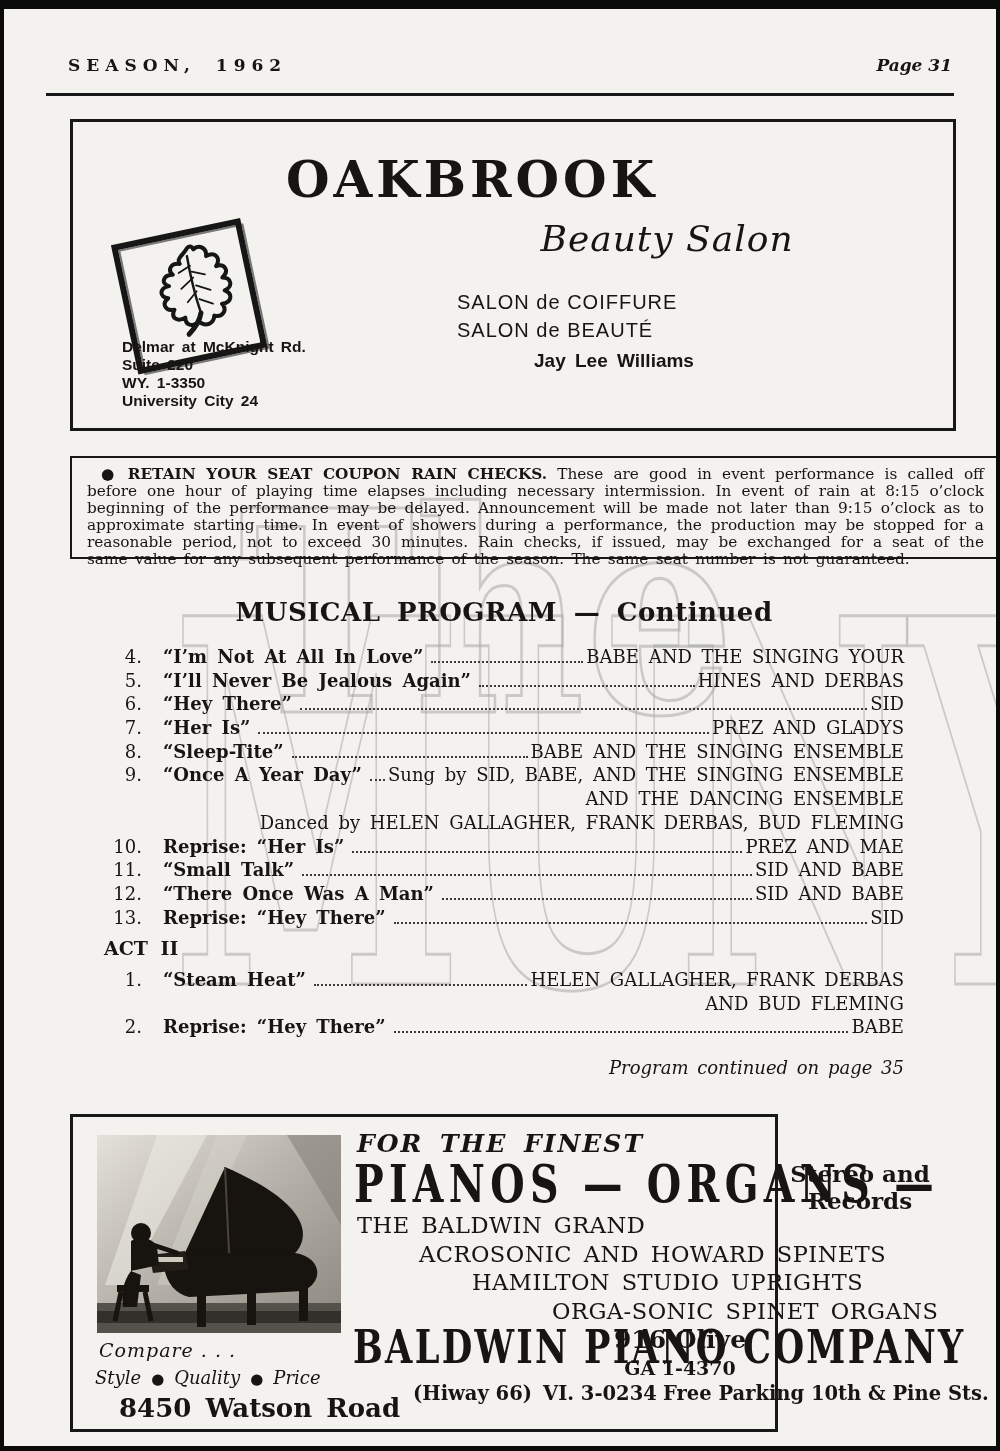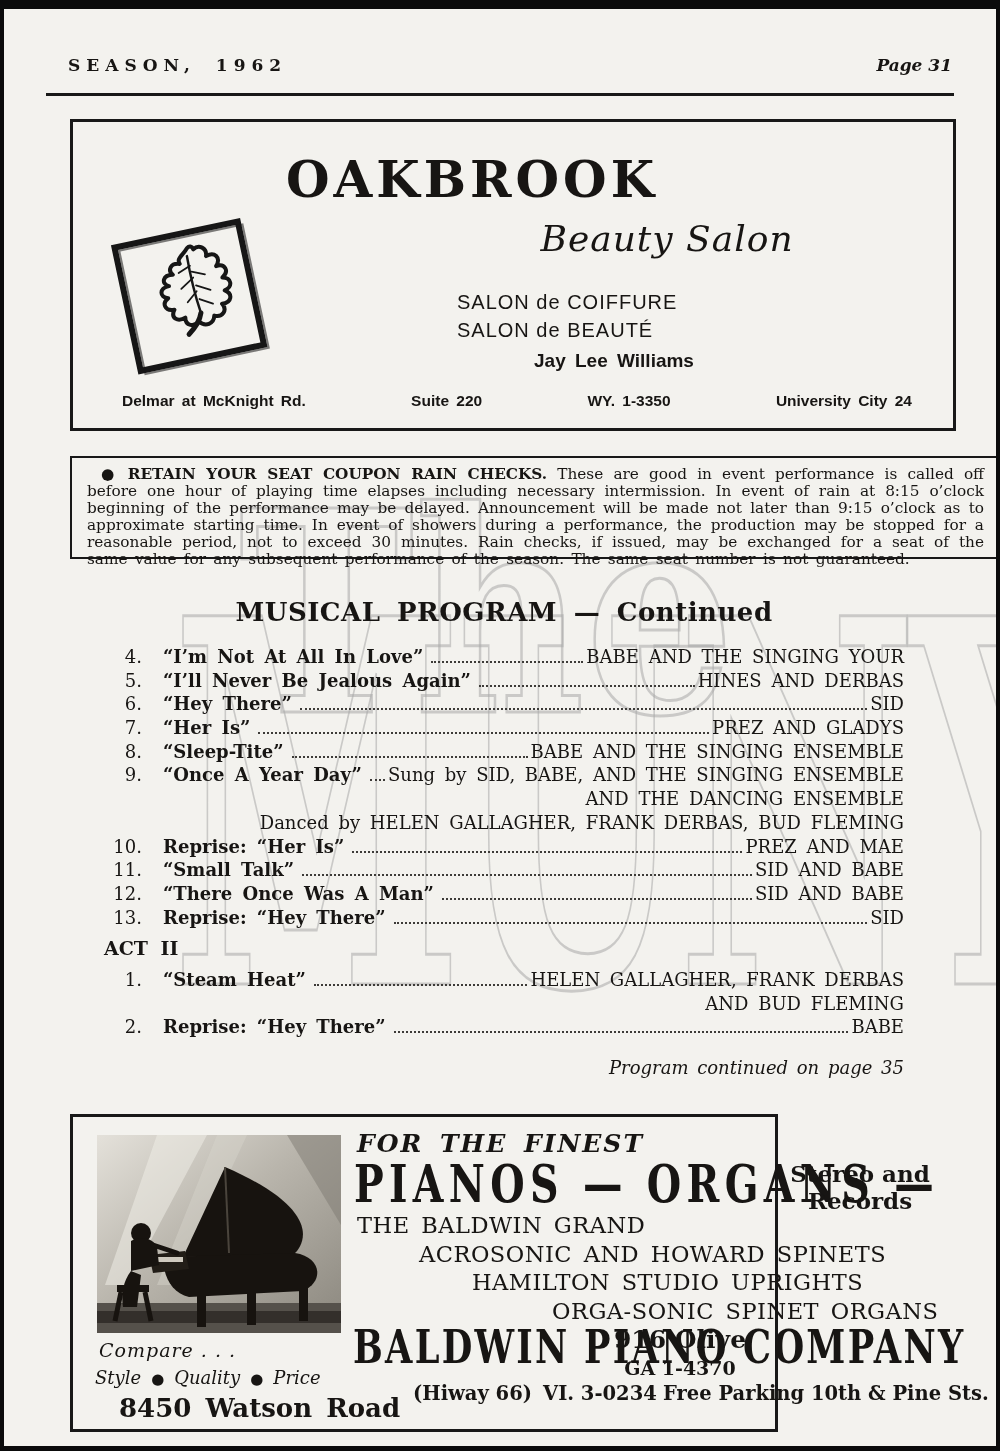--- a/index.html
+++ b/index.html
@@ -29,21 +29,21 @@
   .ob-logo{position:absolute;left:22px;top:78px;width:190px;height:190px;}
   .ob-name{position:absolute;top:28px;left:134px;width:530px;text-align:center;
     font-size:50px;font-weight:bold;letter-spacing:4px;}
   .ob-script{position:absolute;top:96px;left:464px;width:260px;text-align:center;
     font-style:italic;font-size:36px;letter-spacing:1px;}
   .ob-salon{position:absolute;top:166px;left:384px;
     font-family:"Liberation Sans","DejaVu Sans",sans-serif;font-size:20px;letter-spacing:1px;line-height:28px;}
   .ob-owner{position:absolute;top:228px;left:441px;width:200px;text-align:center;
     font-family:"Liberation Sans","DejaVu Sans",sans-serif;font-weight:bold;font-size:19px;word-spacing:4px;}
   .ob-foot{position:absolute;left:49px;right:41px;bottom:18px;display:flex;justify-content:space-between;
-    font-family:"Liberation Sans","DejaVu Sans",sans-serif;font-weight:bold;font-size:15.5px;word-spacing:3px;}
+    font-family:"Liberation Sans","DejaVu Sans",sans-serif;font-weight:bold;font-size:15.5px;word-spacing:3px;flex-direction:column;}
   
   .rain{position:absolute;top:447px;left:66px;width:933px;height:103px;border:2.5px solid #181818;
     box-sizing:border-box;padding:8px 17px 6px 15px;z-index:1;}
   .rain p{margin:0;font-size:15.3px;line-height:16.9px;text-align:justify;word-spacing:2.5px;text-indent:14px;}
   .rain b{font-weight:bold;}
   
   .prog{position:absolute;top:588px;left:100px;width:800px;height:480px;z-index:1;}
   .p-title{position:absolute;top:0;left:0;width:100%;text-align:center;
     font-size:26px;font-weight:bold;word-spacing:7px;letter-spacing:.5px;}
   .p-list{position:absolute;top:49px;left:0;width:100%;}

